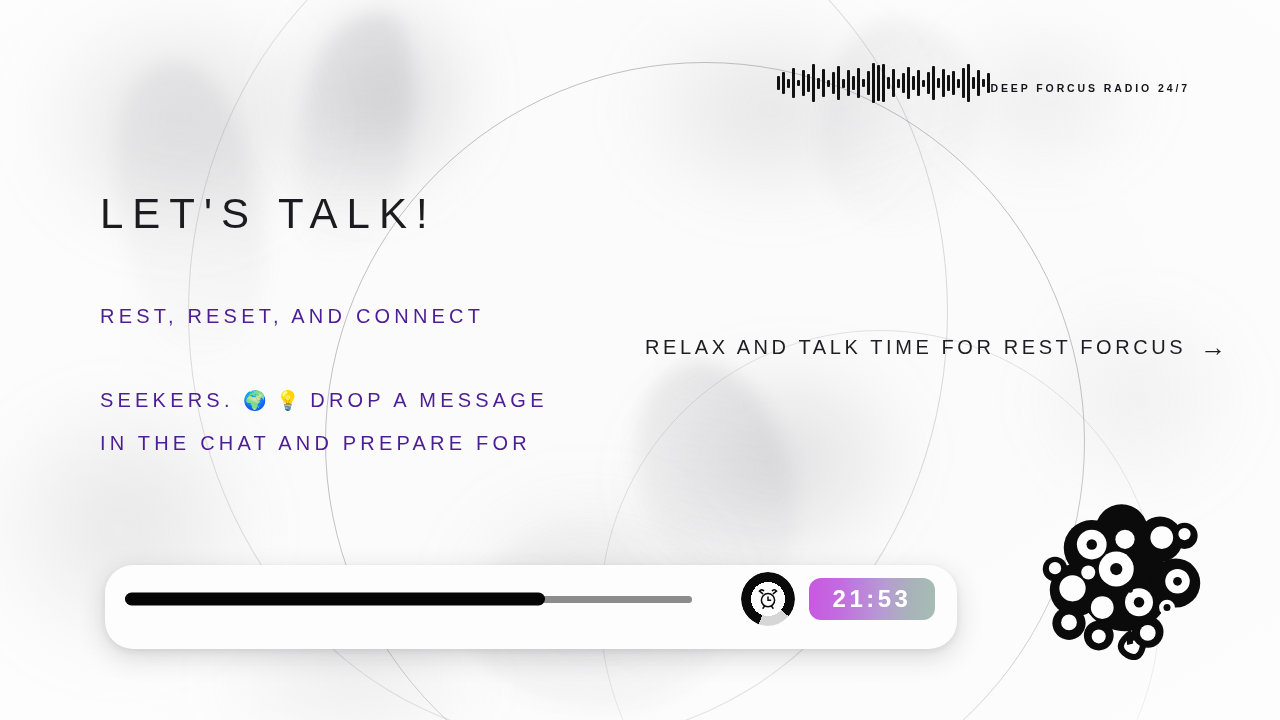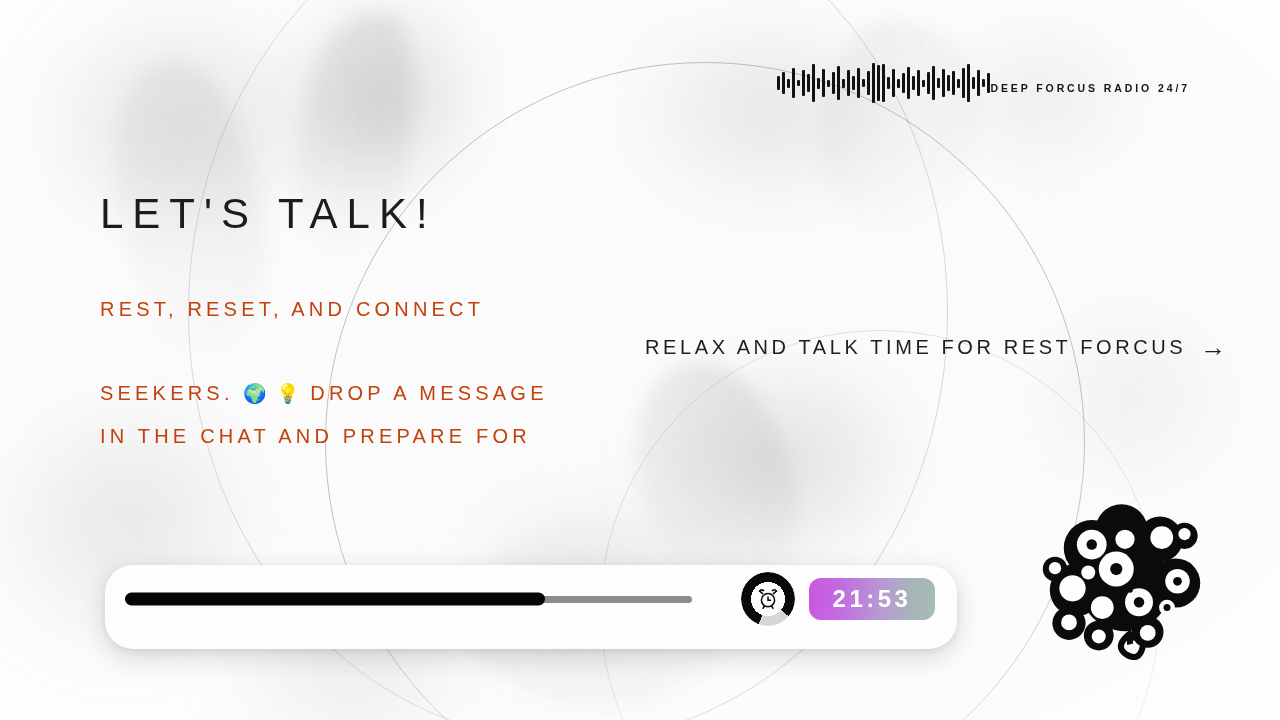--- a/index.html
+++ b/index.html
@@ -99,24 +99,24 @@
 
   
   .headline {
     position:absolute; left:100px; top:182px;
     font-size:42px; font-weight:300; letter-spacing:9px;
     color:#1c1c20; white-space:nowrap;margin-top:8px;
   }
 
   
   .body-copy {
-    position:absolute; left:100px; top:288px;
+    position:absolute; left:100px; top:295px;
     width:470px;
     font-size:20px; font-weight:300; letter-spacing:4.2px;
-    line-height:42px; color:#c2410c;
+    line-height:42px; color:#4c1d95;
     text-transform:uppercase;
   }
   .body-copy .emoji { letter-spacing:0; font-size:19px; }
 
   
   .tagline {
     position:absolute; left:645px; top:334px;
     display:flex; align-items:center; gap:14px;
     font-size:20px; font-weight:300; letter-spacing:3.6px;
     color:#1e1e22; white-space:nowrap;

